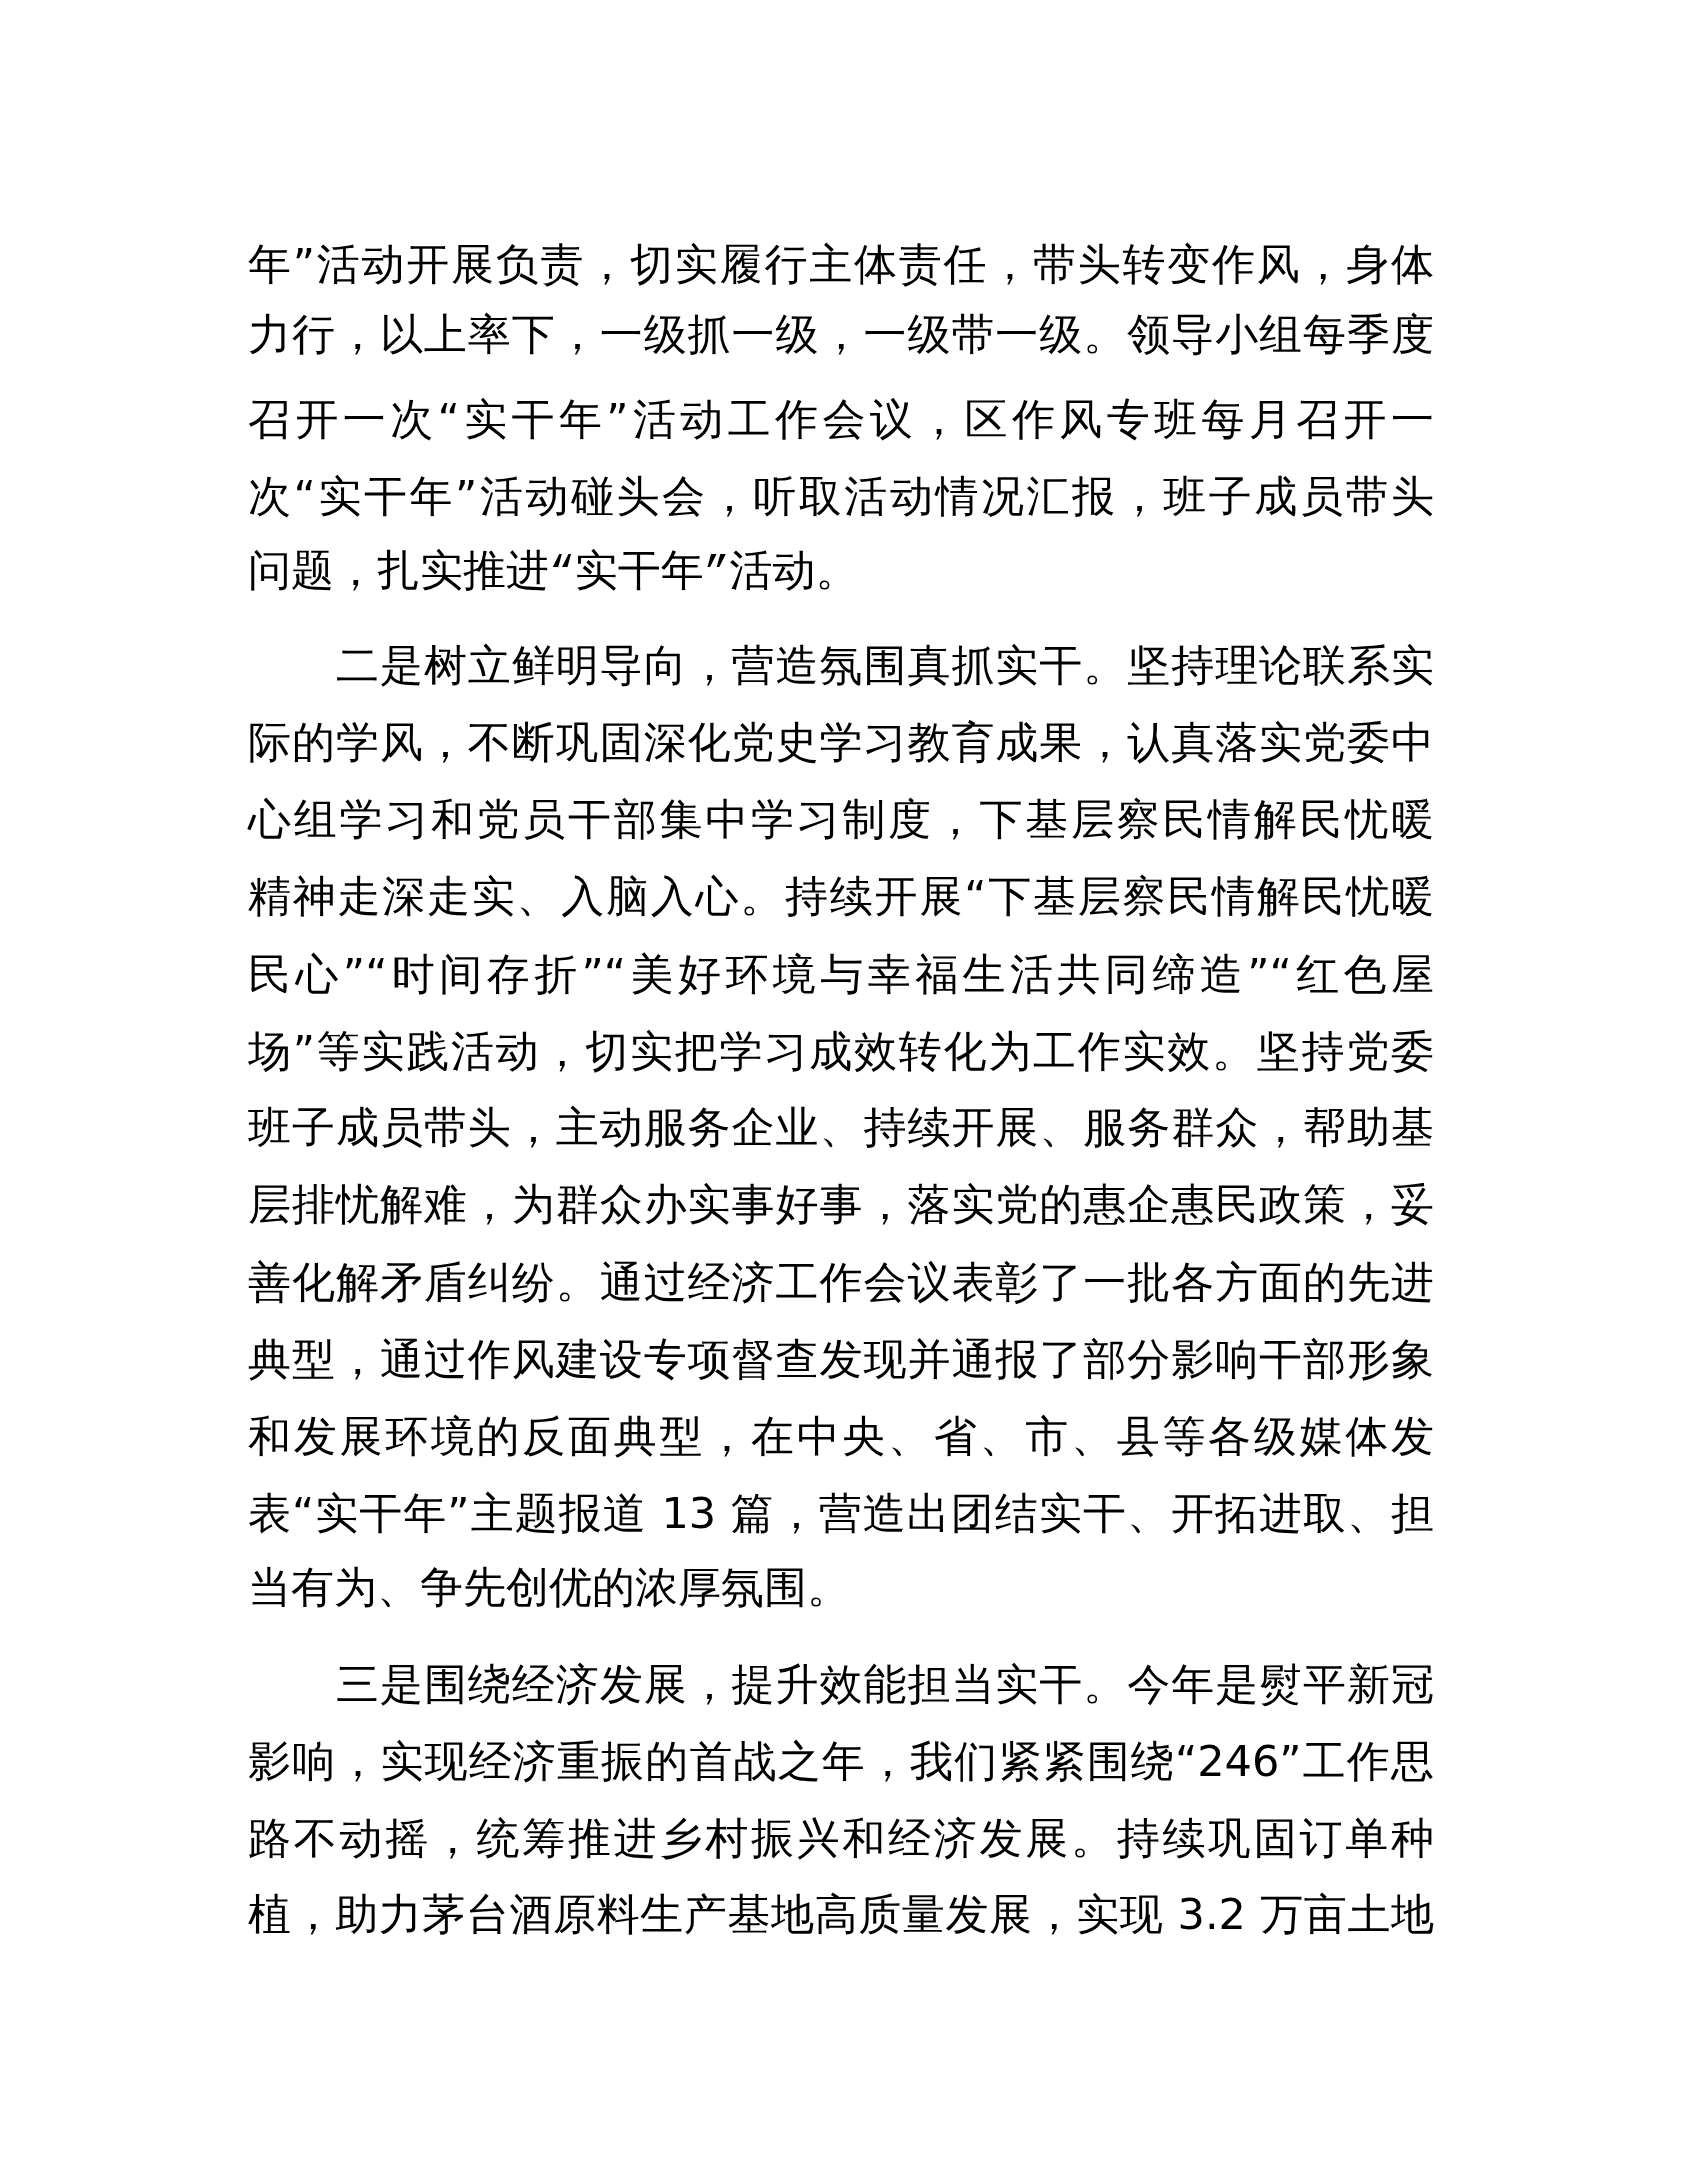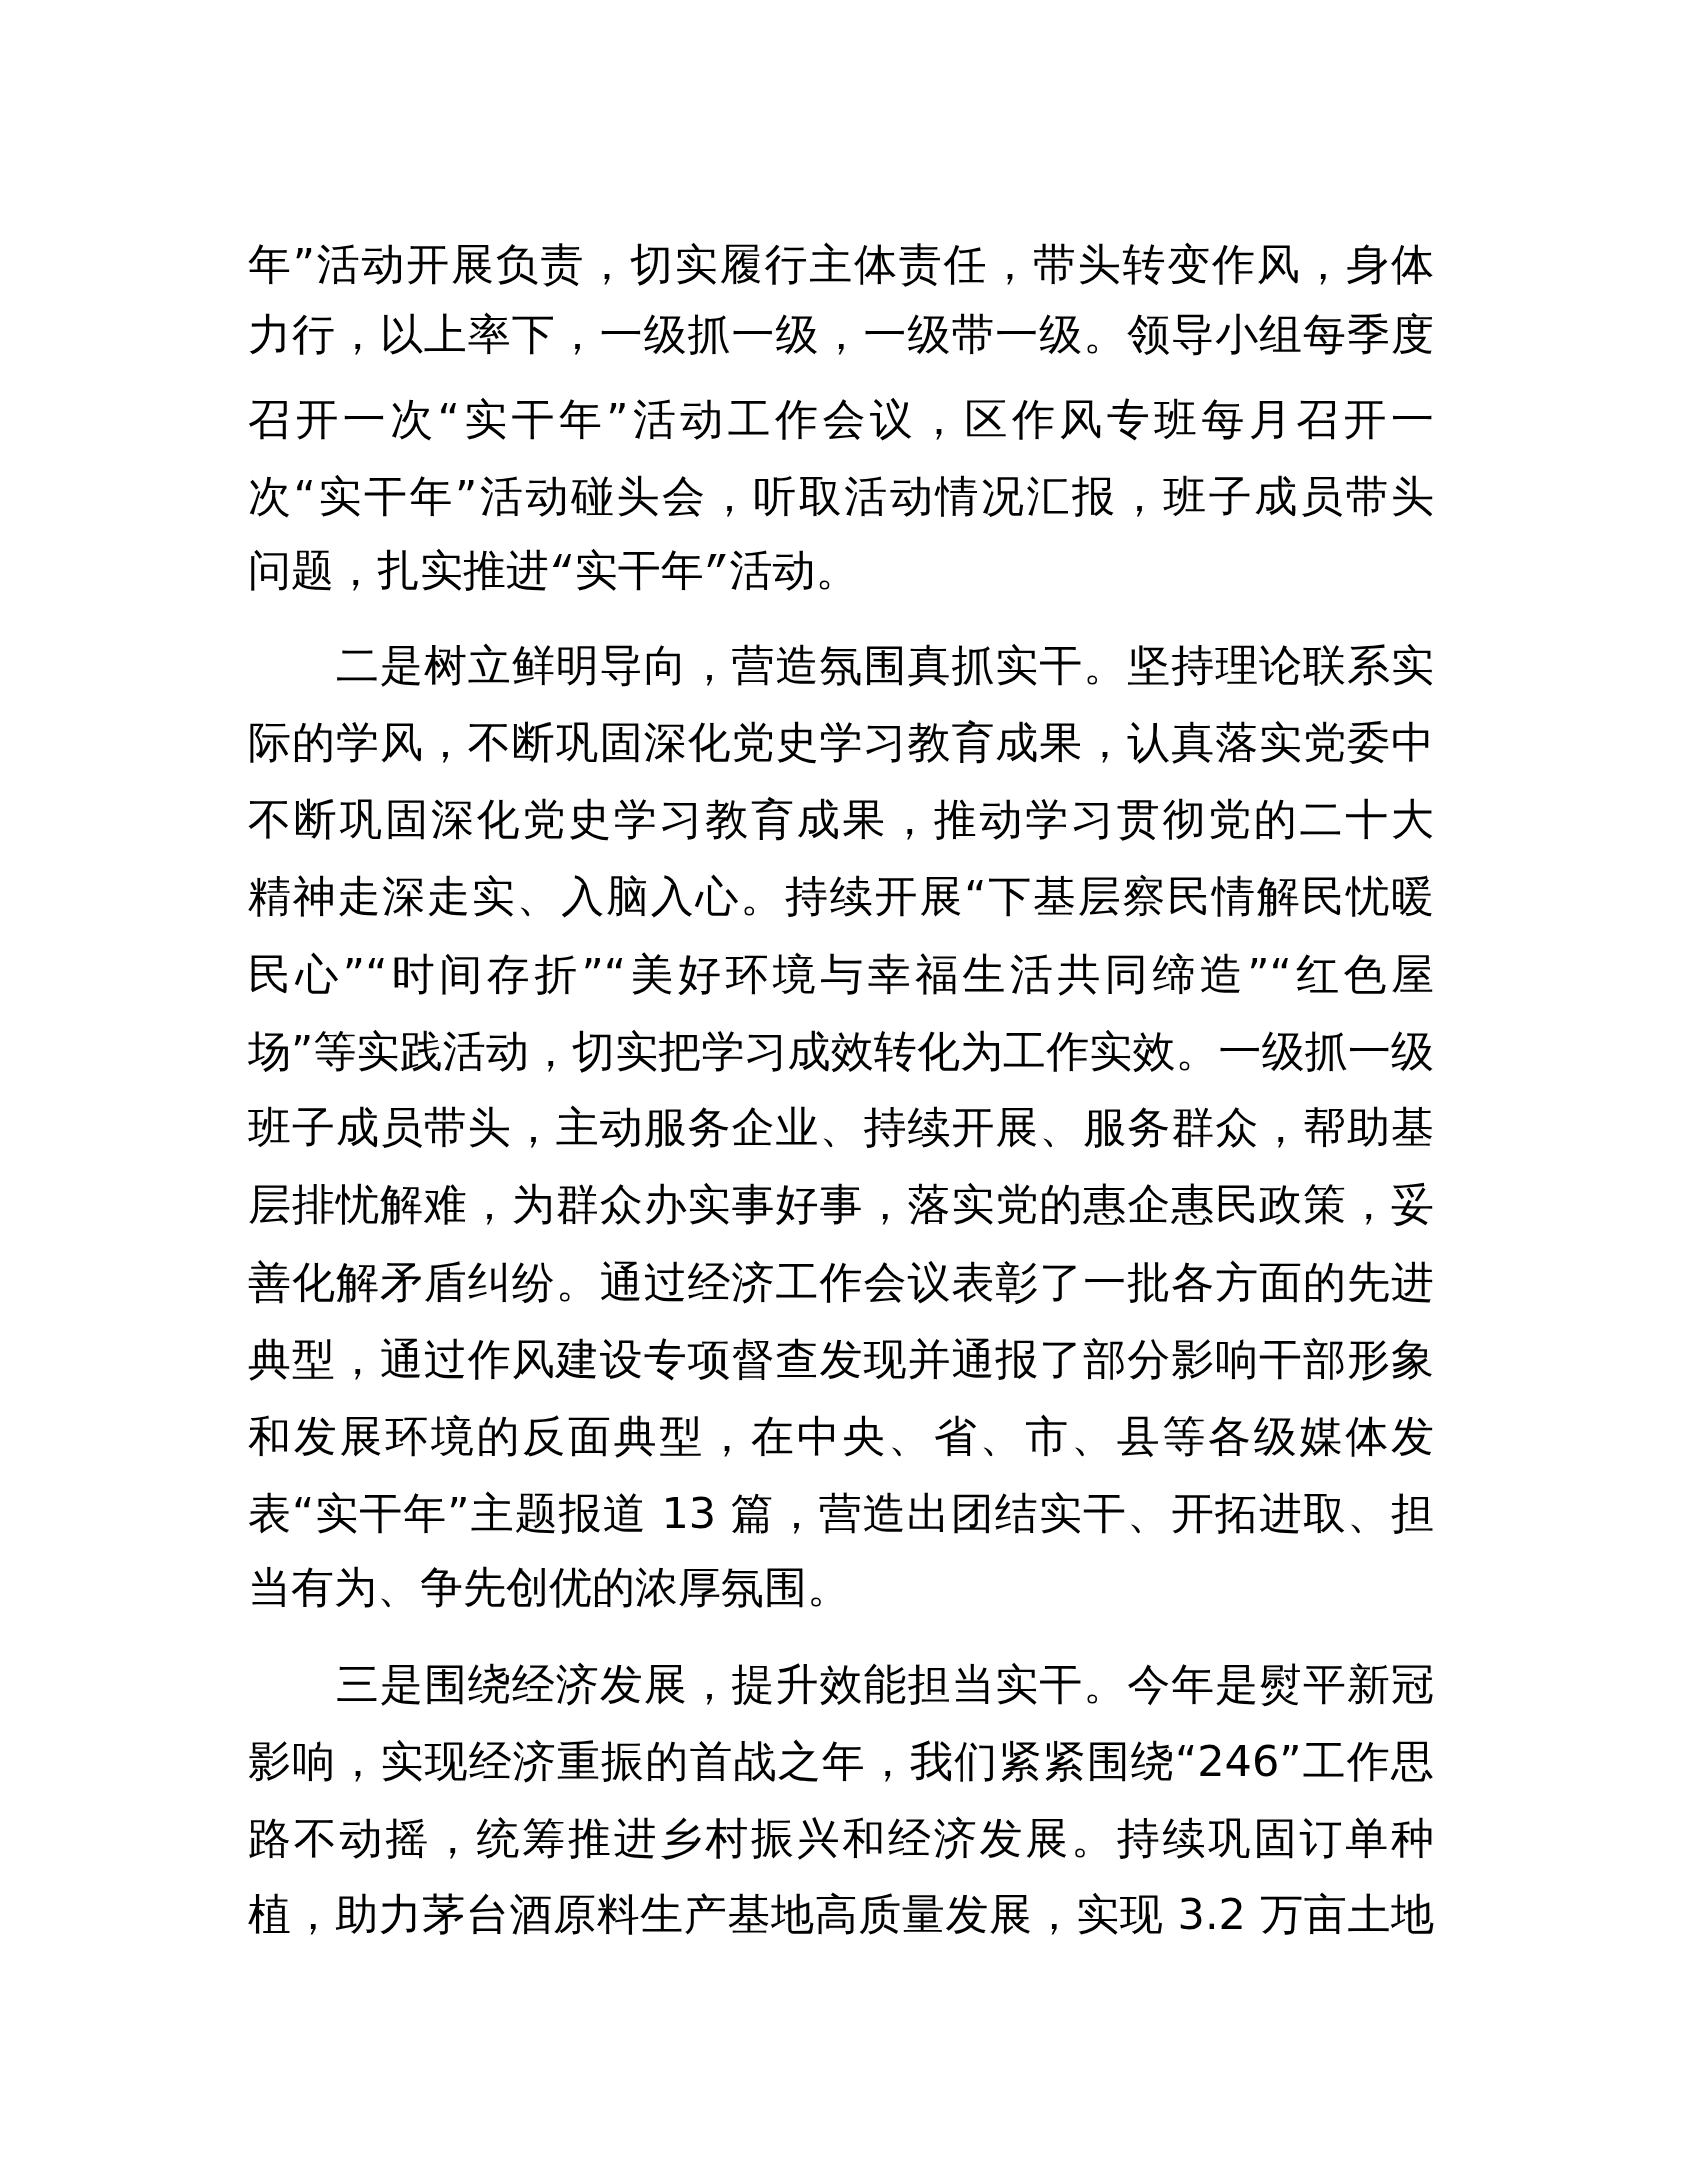--- a/index.html
+++ b/index.html
@@ -31,24 +31,24 @@
     <div class="line" style="top:218px">年”活动开展负责，切实履行主体责任，带头转变作风，身体</div>
     <div class="line" style="top:288px">力行，以上率下，一级抓一级，一级带一级。领导小组每季度</div>
     <div class="line" style="top:373px">召开一次“实干年”活动工作会议，区作风专班每月召开一</div>
     <div class="line" style="top:450px">次“实干年”活动碰头会，听取活动情况汇报，班子成员带头</div>
     <div class="line last" style="top:527px">问题，扎实推进“实干年”活动。</div>
   </div>
 
   <div>
     <div class="line indent" style="top:619px">二是树立鲜明导向，营造氛围真抓实干。坚持理论联系实</div>
     <div class="line" style="top:696px">际的学风，不断巩固深化党史学习教育成果，认真落实党委中</div>
-    <div class="line" style="top:773px">不断巩固深化党史学习教育成果，推动学习贯彻党的二十大</div>
+    <div class="line" style="top:773px">心组学习和党员干部集中学习制度，下基层察民情解民忧暖</div>
     <div class="line" style="top:850px">精神走深走实、入脑入心。持续开展“下基层察民情解民忧暖</div>
     <div class="line" style="top:928px">民心”“时间存折”“美好环境与幸福生活共同缔造”“红色屋</div>
-    <div class="line" style="top:1005px">场”等实践活动，切实把学习成效转化为工作实效。一级抓一级</div>
+    <div class="line" style="top:1005px">场”等实践活动，切实把学习成效转化为工作实效。坚持党委</div>
     <div class="line" style="top:1081px">班子成员带头，主动服务企业、持续开展、服务群众，帮助基</div>
     <div class="line" style="top:1158px">层排忧解难，为群众办实事好事，落实党的惠企惠民政策，妥</div>
     <div class="line" style="top:1236px">善化解矛盾纠纷。通过经济工作会议表彰了一批各方面的先进</div>
     <div class="line" style="top:1313px">典型，通过作风建设专项督查发现并通报了部分影响干部形象</div>
     <div class="line" style="top:1390px">和发展环境的反面典型，在中央、省、市、县等各级媒体发</div>
     <div class="line" style="top:1467px">表“实干年”主题报道 13 篇，营造出团结实干、开拓进取、担</div>
     <div class="line last" style="top:1544px">当有为、争先创优的浓厚氛围。</div>
   </div>
 
   <div>

